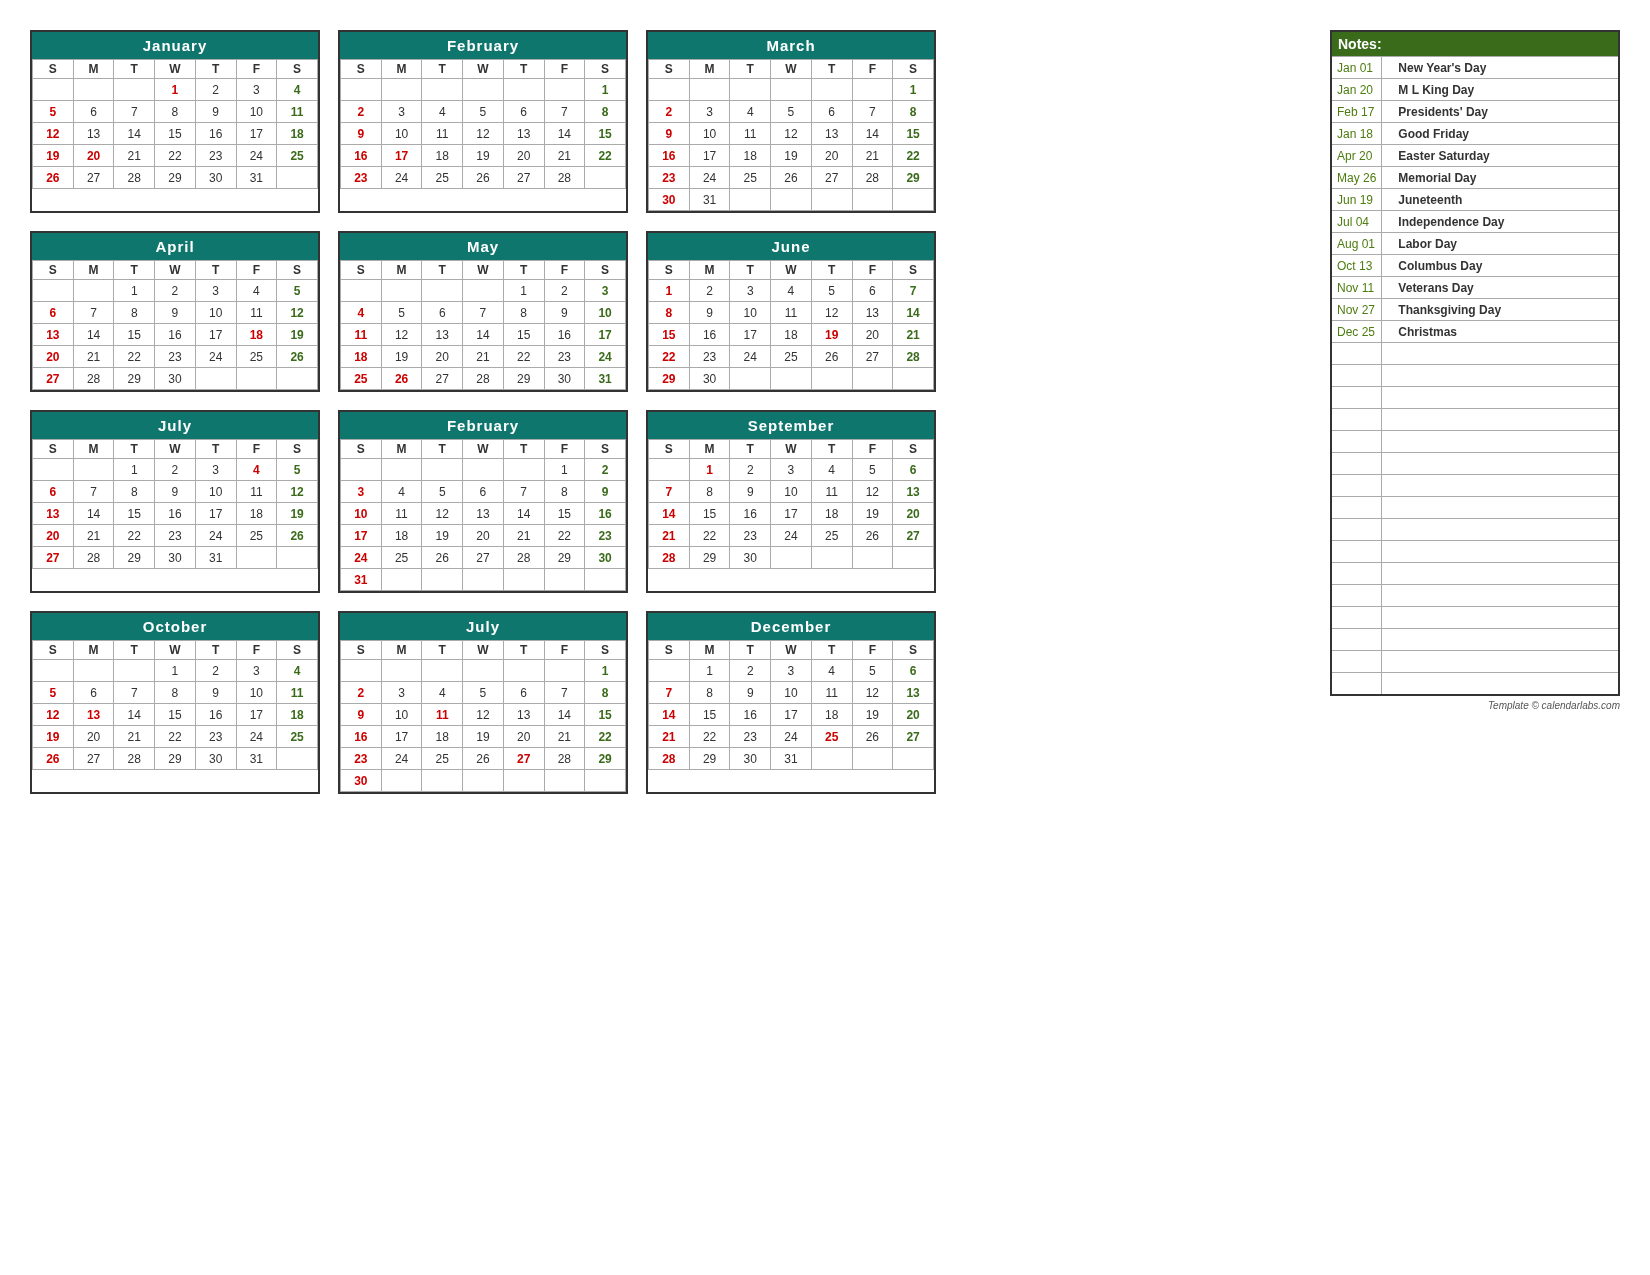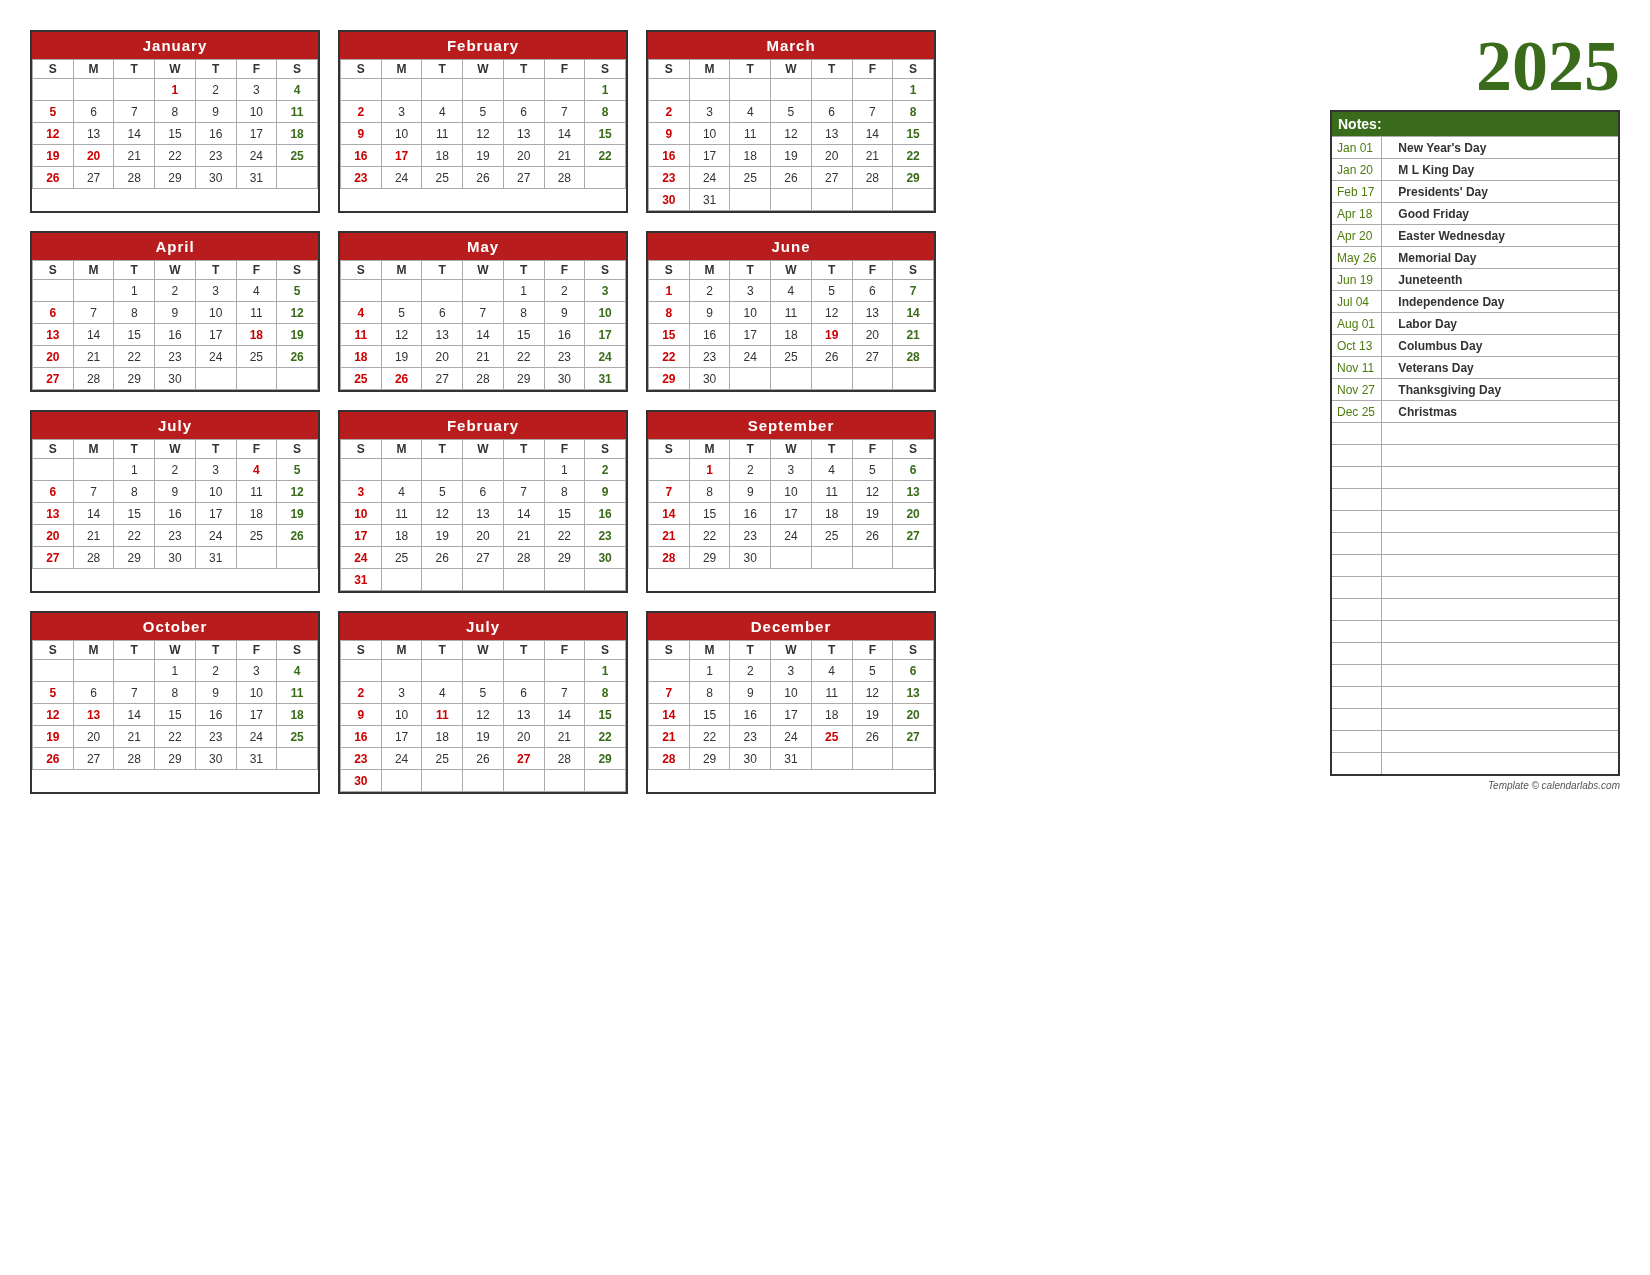--- a/index.html
+++ b/index.html
@@ -28,21 +28,21 @@
       display: flex;
       flex-direction: row;
       gap: 18px;
     }
     .month-calendar {
       border: 2px solid #333;
       width: 290px;
       flex-shrink: 0;
     }
     .month-header {
-      background: #b91c1c;
+      background: #0f766e;
       color: #fff;
       text-align: center;
       font-size: 15px;
       font-weight: bold;
       padding: 5px 0;
       letter-spacing: 1px;
     }
     .cal-grid {
       width: 100%;
       border-collapse: collapse;
@@ -920,21 +920,20 @@
                 <td class="empty"></td>
                 <td class="empty"></td>
                 <td class="empty"></td>
               </tr>
             </tbody>
           </table>
         </div>
       </div>
     </div>
   <div class="right-panel">
-    <div class="year-title">2025</div>
 
   <table class="notes-table">
         <thead>
           <tr>
             <td colspan="2" class="notes-header">Notes:</td>
           </tr>
         </thead>
         <tbody>
           <tr>
             <td class="date-col">Jan 01</td>
@@ -942,26 +941,26 @@
           </tr>
           <tr>
             <td class="date-col">Jan 20</td>
             <td class="holiday-name">M L King Day</td>
           </tr>
           <tr>
             <td class="date-col">Feb 17</td>
             <td class="holiday-name">Presidents' Day</td>
           </tr>
           <tr>
-            <td class="date-col">Apr 18</td>
+            <td class="date-col">Jan 18</td>
             <td class="holiday-name">Good Friday</td>
           </tr>
           <tr>
             <td class="date-col">Apr 20</td>
-            <td class="holiday-name">Easter Wednesday</td>
+            <td class="holiday-name">Easter Saturday</td>
           </tr>
           <tr>
             <td class="date-col">May 26</td>
             <td class="holiday-name">Memorial Day</td>
           </tr>
           <tr>
             <td class="date-col">Jun 19</td>
             <td class="holiday-name">Juneteenth</td>
           </tr>
           <tr>

